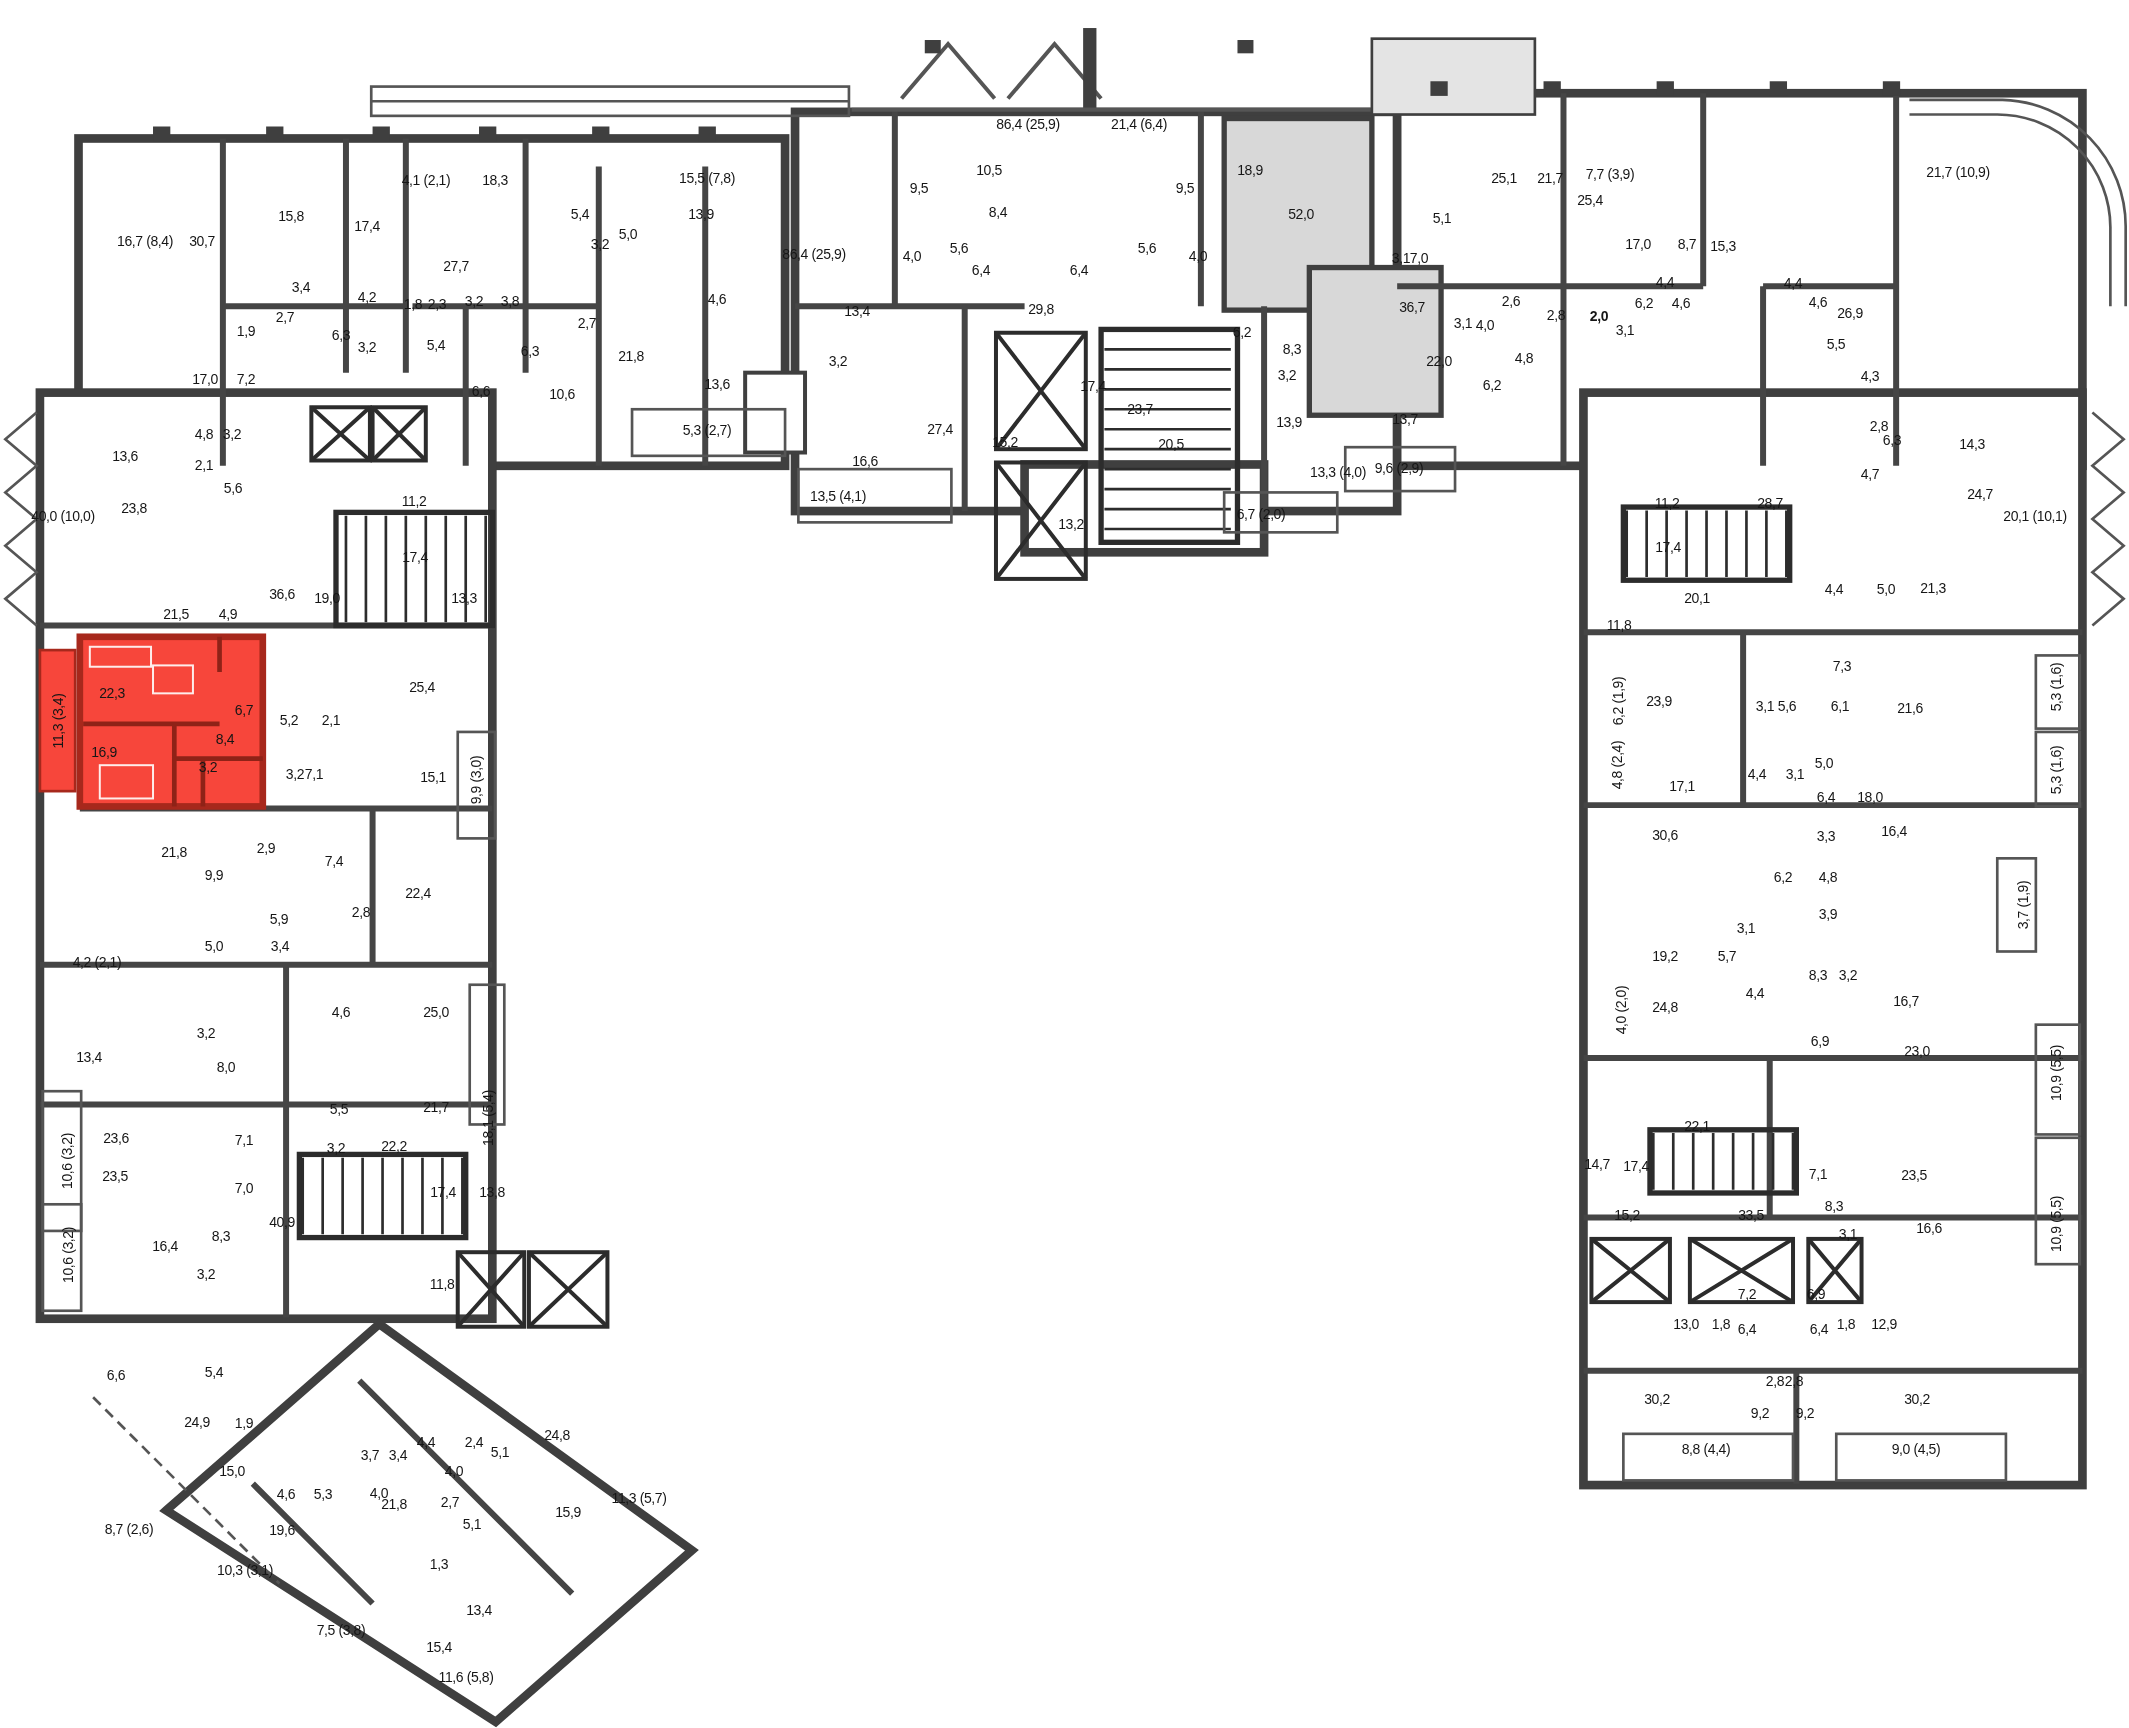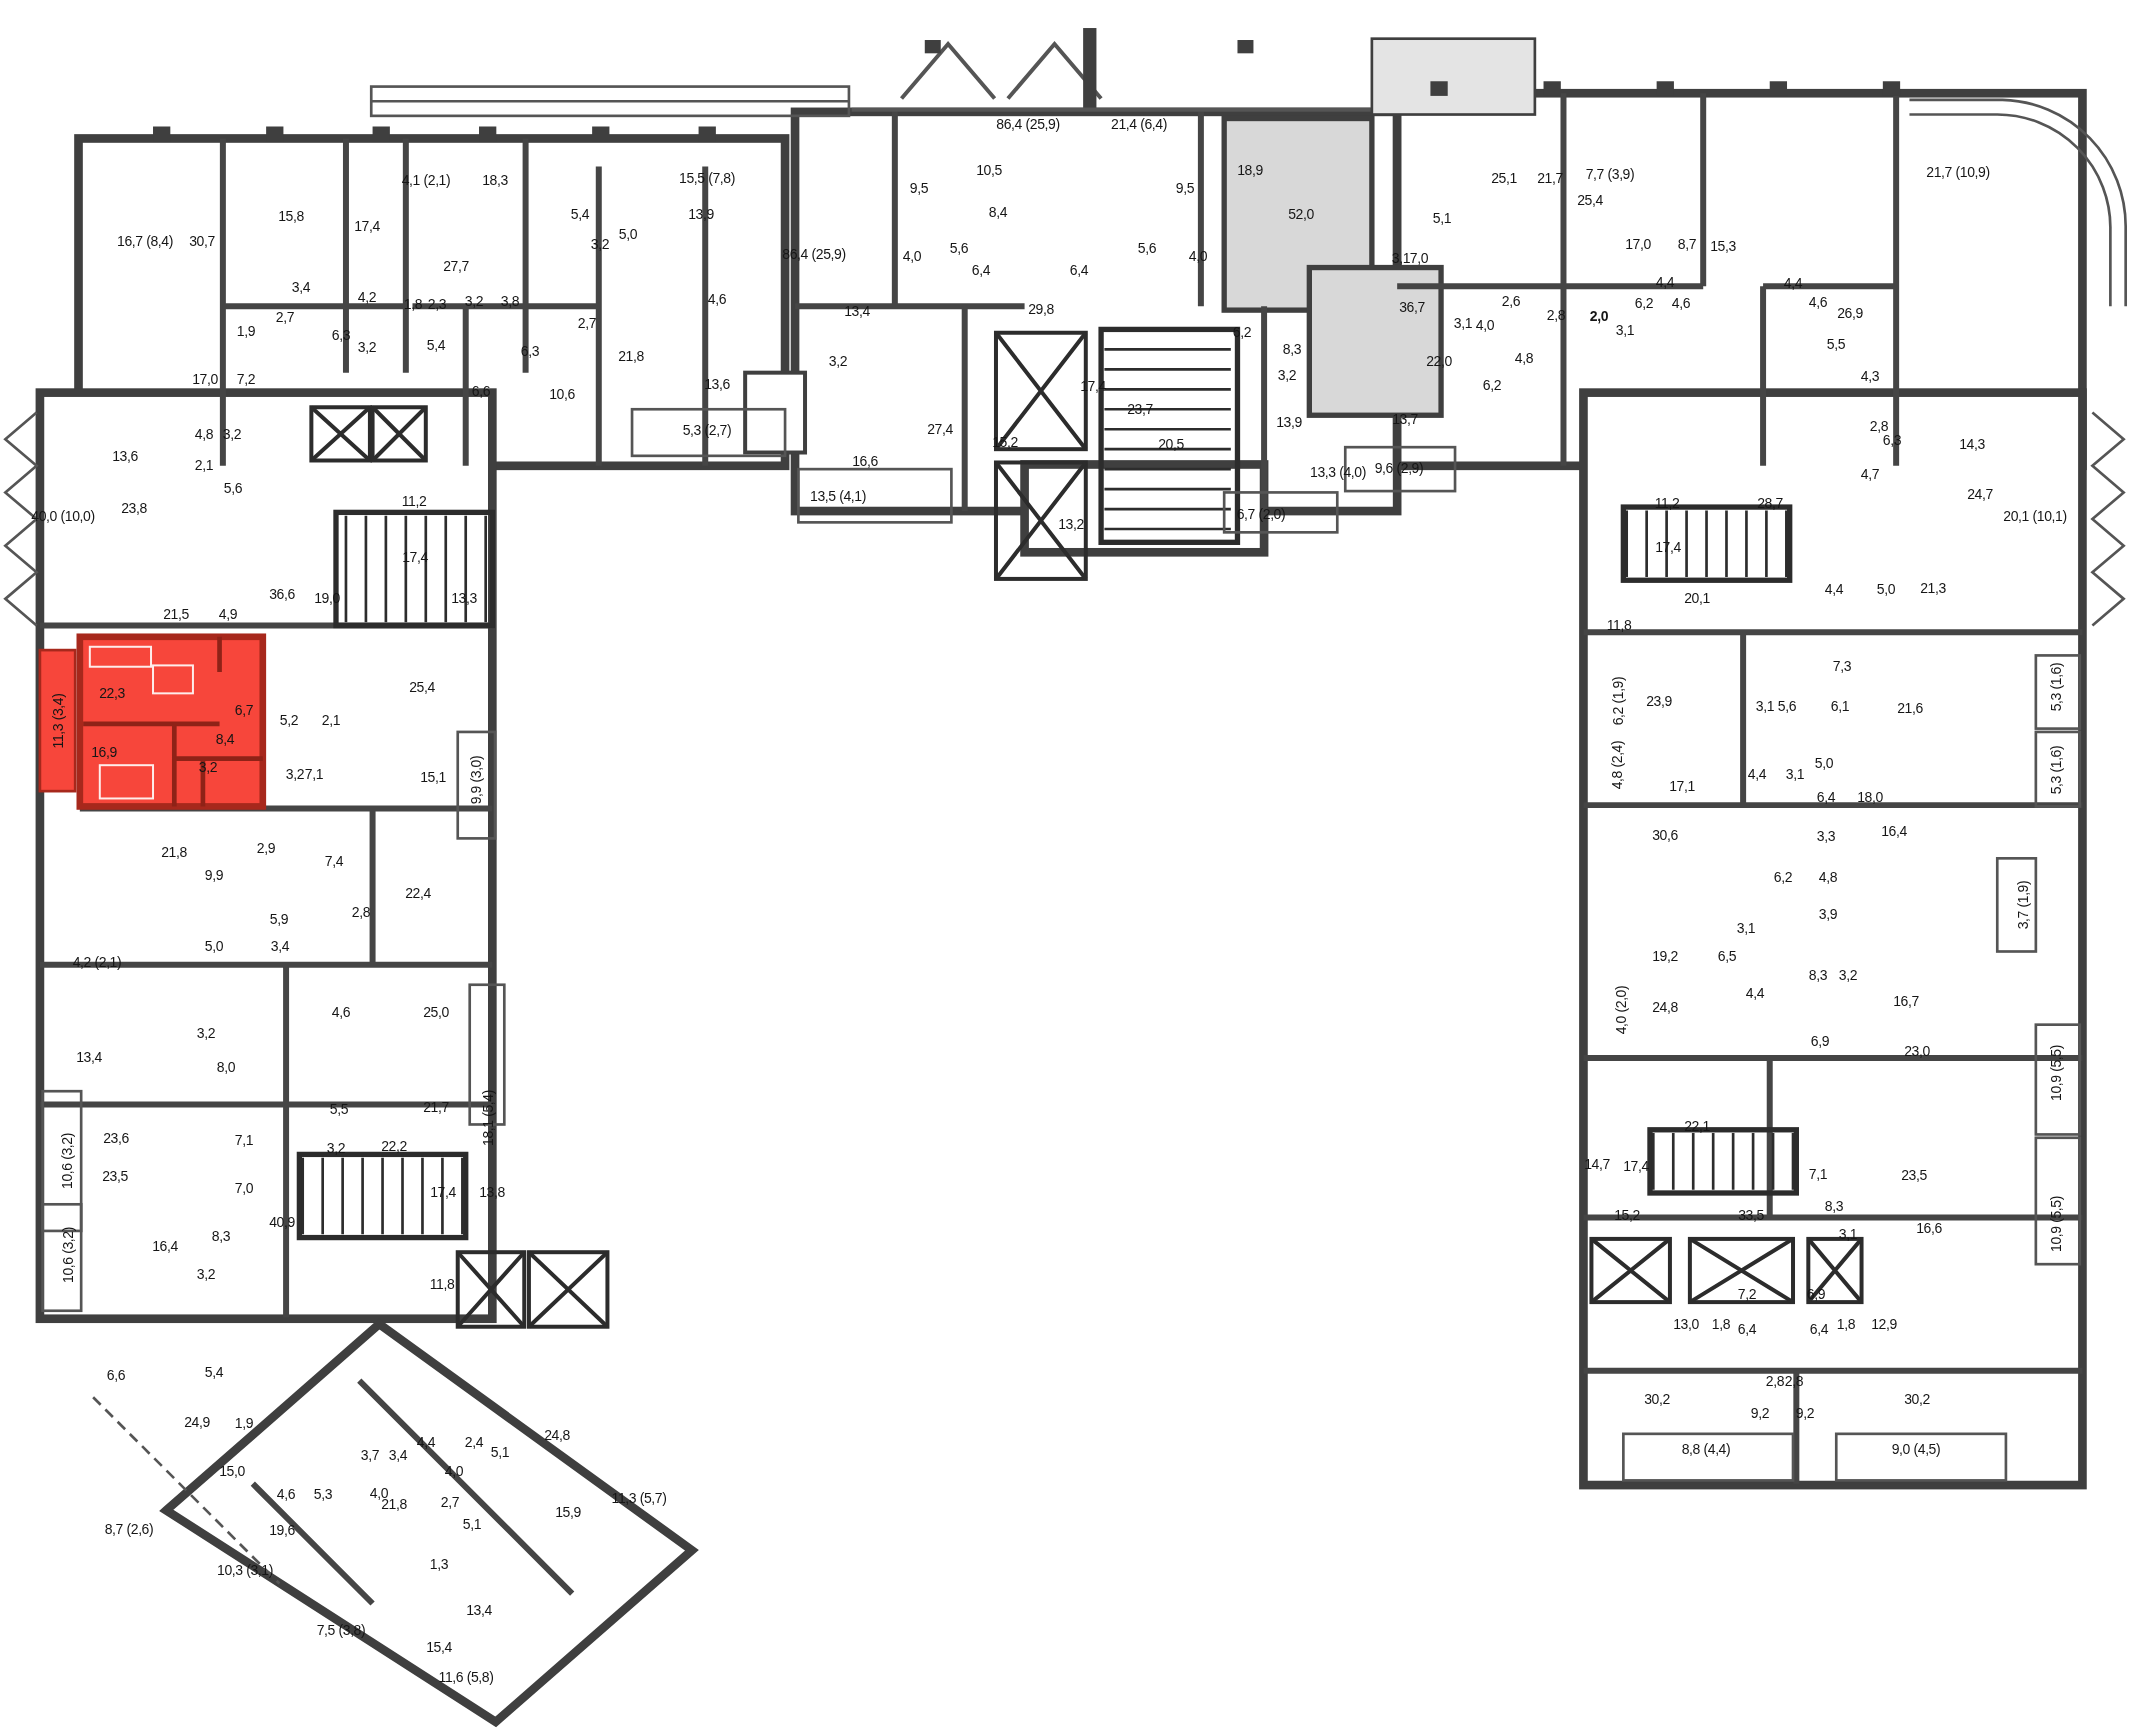--- a/index.html
+++ b/index.html
@@ -355,21 +355,21 @@
       <span class="lbl v" style="left: 2056px; top: 770px;">5,3 (1,6)</span>
       <span class="lbl" style="left: 1894px; top: 831px;">16,4</span>
       <span class="lbl" style="left: 1826px; top: 836px;">3,3</span>
       <span class="lbl" style="left: 1665px; top: 835px;">30,6</span>
       <span class="lbl" style="left: 1783px; top: 877px;">6,2</span>
       <span class="lbl" style="left: 1828px; top: 877px;">4,8</span>
       <span class="lbl" style="left: 1828px; top: 914px;">3,9</span>
       <span class="lbl v" style="left: 2023px; top: 905px;">3,7 (1,9)</span>
       <span class="lbl" style="left: 1665px; top: 956px;">19,2</span>
       <span class="lbl" style="left: 1746px; top: 928px;">3,1</span>
-      <span class="lbl" style="left: 1727px; top: 956px;">6,5</span>
+      <span class="lbl" style="left: 1727px; top: 956px;">5,7</span>
       <span class="lbl" style="left: 1818px; top: 975px;">8,3</span>
       <span class="lbl" style="left: 1848px; top: 975px;">3,2</span>
       <span class="lbl" style="left: 1906px; top: 1001px;">16,7</span>
       <span class="lbl" style="left: 1755px; top: 993px;">4,4</span>
       <span class="lbl" style="left: 1665px; top: 1007px;">24,8</span>
       <span class="lbl v" style="left: 1621px; top: 1010px;">4,0 (2,0)</span>
       <span class="lbl" style="left: 1820px; top: 1041px;">6,9</span>
       <span class="lbl" style="left: 1917px; top: 1051px;">23,0</span>
       <span class="lbl" style="left: 1697px; top: 1126px;">22,1</span>
       <span class="lbl" style="left: 1597px; top: 1164px;">14,7</span>

